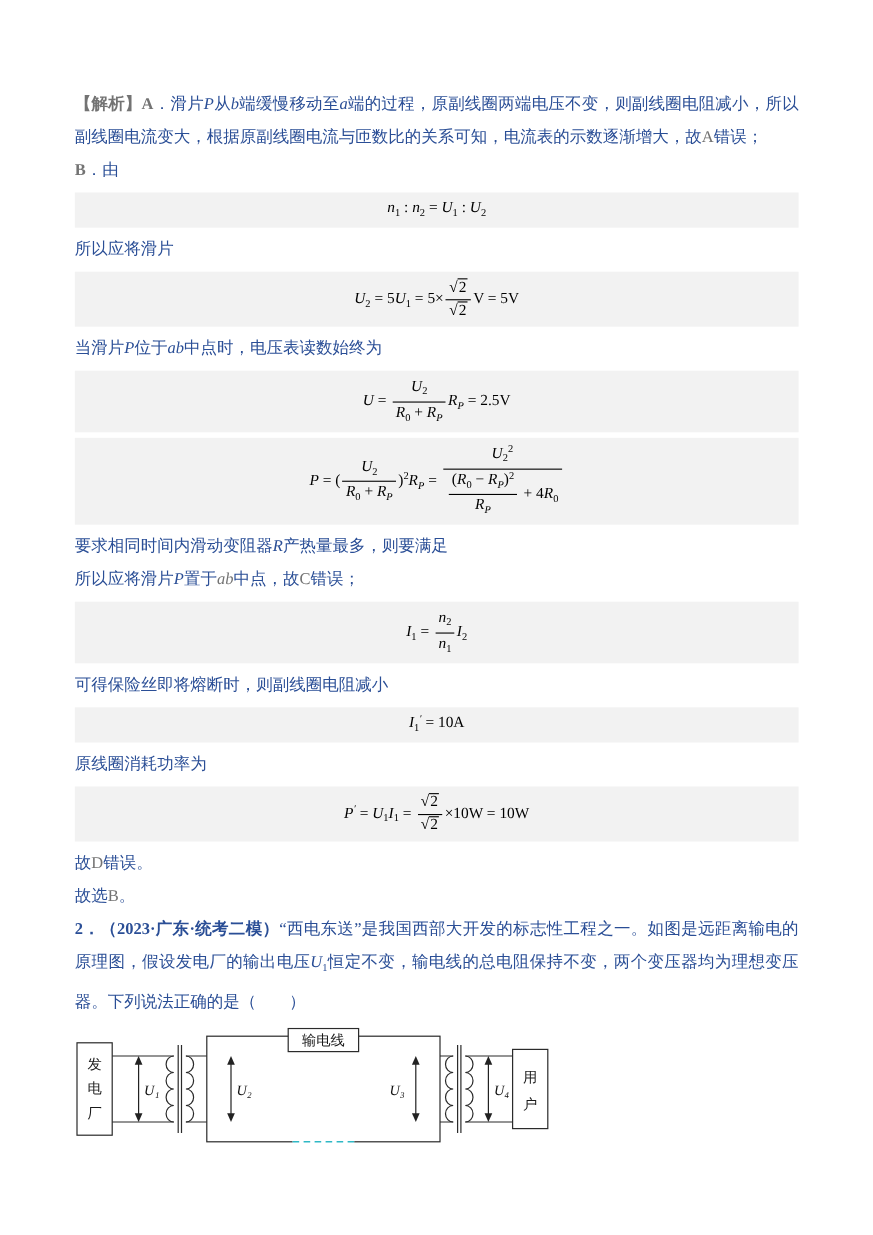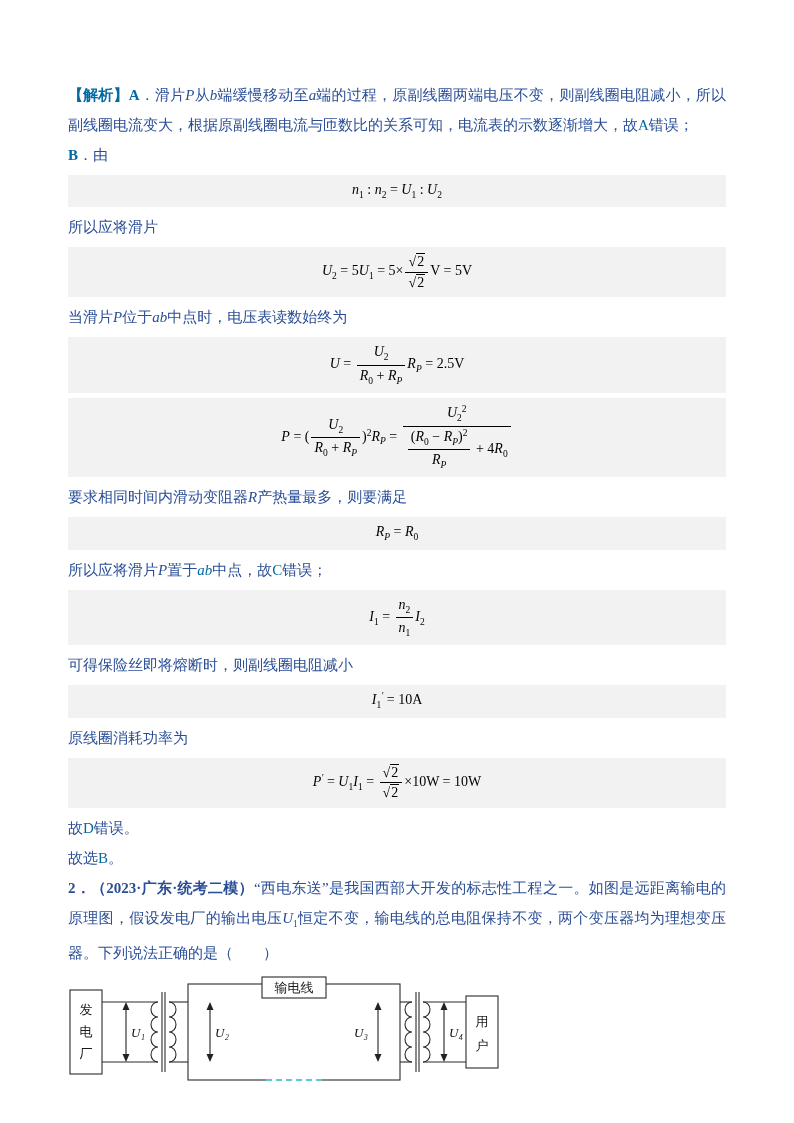--- a/index.html
+++ b/index.html
@@ -1,20 +1,20 @@
 <!DOCTYPE html>
 <html><head>
 <meta charset="utf-8">
 <style>
   html,body{margin:0;padding:0;}
   body{width:794px;height:1123px;background:#ffffff;overflow:hidden;
        font-family:"Liberation Serif",serif;}
   .page{padding:80px 68px 0 68px;color:#2A4E96;font-size:15px;}
   .para{line-height:30px;margin:0;text-align:justify;}
-  .red{color:#0369a1;}
+  .red{color:#737373;}
   .bold{font-weight:bold;}
   .var{font-style:italic;font-family:"Liberation Serif",serif;}
   .tsub{font-size:9.5px;vertical-align:-3.5px;}
   .tsup{font-size:9.5px;vertical-align:5px;}
   .formula-block{background:#F2F2F2;color:#000;text-align:center;
       padding:6px 10px;margin:5px 0;font-size:14px;line-height:1.25;}
   .frac{display:inline-block;vertical-align:middle;text-align:center;margin:0 2px;}
   .frac .num{display:block;border-bottom:1px solid #000;padding:0 3px 1px 3px;}
   .frac .den{display:block;padding:1px 3px 0 3px;}
   .rad{white-space:nowrap;}
@@ -31,21 +31,20 @@
 
   <p class="para"><span class="red bold">【解析】</span><span class="red bold">A</span><span>．滑片</span><span class="var">P</span><span>从</span><span class="var">b</span><span>端缓慢移动至</span><span class="var">a</span><span>端的过程，原副线圈两端电压不变，则副线圈电阻减小，所以副线圈电流变大，根据原副线圈电流与匝数比的关系可知，电流表的示数逐渐增大，故</span><span class="red">A</span><span>错误；</span></p>
   <p class="para"><span class="red bold">B</span><span>．由</span></p>
   <div class="formula-block"><span class="var">n</span><span class="tsub">1</span><span class="pl"> : </span><span class="var">n</span><span class="tsub">2</span><span class="pl"> = </span><span class="var">U</span><span class="tsub">1</span><span class="pl"> : </span><span class="var">U</span><span class="tsub">2</span></div>
   <p class="para"><span>所以应将滑片</span></p>
   <div class="formula-block"><span class="var">U</span><span class="tsub">2</span><span class="pl"> = 5</span><span class="var">U</span><span class="tsub">1</span><span class="pl"> = 5×</span><span class="frac"><span class="num"><span class="rad">√<span class="radicand">2</span></span></span><span class="den"><span class="rad">√<span class="radicand">2</span></span></span></span><span class="pl">V = 5V</span></div>
   <p class="para"><span>当滑片</span><span class="var">P</span><span>位于</span><span class="var">ab</span><span>中点时，电压表读数始终为</span></p>
   <div class="formula-block"><span class="var">U</span><span class="pl"> = </span><span class="frac"><span class="num"><span class="var">U</span><span class="tsub">2</span></span><span class="den"><span class="var">R</span><span class="tsub">0</span><span class="pl"> + </span><span class="var">R</span><span class="tsub var">P</span></span></span><span class="var">R</span><span class="tsub var">P</span><span class="pl"> = 2.5V</span></div>
   <div class="formula-block"><span class="var">P</span><span class="pl"> = (</span><span class="frac"><span class="num"><span class="var">U</span><span class="tsub">2</span></span><span class="den"><span class="var">R</span><span class="tsub">0</span><span class="pl"> + </span><span class="var">R</span><span class="tsub var">P</span></span></span><span class="pl">)</span><span class="tsup">2</span><span class="var">R</span><span class="tsub var">P</span><span class="pl"> = </span><span class="frac"><span class="num"><span class="var">U</span><span class="tsub">2</span><span class="tsup">2</span></span><span class="den"><span class="frac"><span class="num"><span class="pl">(</span><span class="var">R</span><span class="tsub">0</span><span class="pl"> − </span><span class="var">R</span><span class="tsub var">P</span><span class="pl">)</span><span class="tsup">2</span></span><span class="den"><span class="var">R</span><span class="tsub var">P</span></span></span><span class="pl"> + 4</span><span class="var">R</span><span class="tsub">0</span></span></span></div>
   <p class="para"><span>要求相同时间内滑动变阻器</span><span class="var">R</span><span>产热量最多，则要满足</span></p>
-  <div class="formula-block"><span class="var">R</span><span class="tsub var">P</span><span class="pl"> = </span><span class="var">R</span><span class="tsub">0</span></div>
   <p class="para"><span>所以应将滑片</span><span class="var">P</span><span>置于</span><span class="red var">ab</span><span>中点，故</span><span class="red">C</span><span>错误；</span></p>
   <div class="formula-block"><span class="var">I</span><span class="tsub">1</span><span class="pl"> = </span><span class="frac"><span class="num"><span class="var">n</span><span class="tsub">2</span></span><span class="den"><span class="var">n</span><span class="tsub">1</span></span></span><span class="var">I</span><span class="tsub">2</span></div>
   <p class="para"><span>可得保险丝即将熔断时，则副线圈电阻减小</span></p>
   <div class="formula-block"><span class="var">I</span><span class="tsub">1</span><span class="tsup var">′</span><span class="pl"> = 10A</span></div>
   <p class="para"><span>原线圈消耗功率为</span></p>
   <div class="formula-block"><span class="var">P</span><span class="tsup var">′</span><span class="pl"> = </span><span class="var">U</span><span class="tsub">1</span><span class="var">I</span><span class="tsub">1</span><span class="pl"> = </span><span class="frac"><span class="num"><span class="rad">√<span class="radicand">2</span></span></span><span class="den"><span class="rad">√<span class="radicand">2</span></span></span></span><span class="pl">×10W = 10W</span></div>
   <p class="para"><span>故</span><span class="red">D</span><span>错误。</span></p>
   <p class="para"><span>故选</span><span class="red">B</span><span>。</span></p>
 
   <p class="para"><span class="bold">2．（2023·广东·统考二模）</span><span>“西电东送”是我国西部大开发的标志性工程之一。如图是远距离输电的原理图，假设发电厂的输出电压</span><span class="var">U</span><span class="tsub">1</span><span>恒定不变，输电线的总电阻保持不变，两个变压器均为理想变压器。下列说法正确的是（　　）</span></p>

